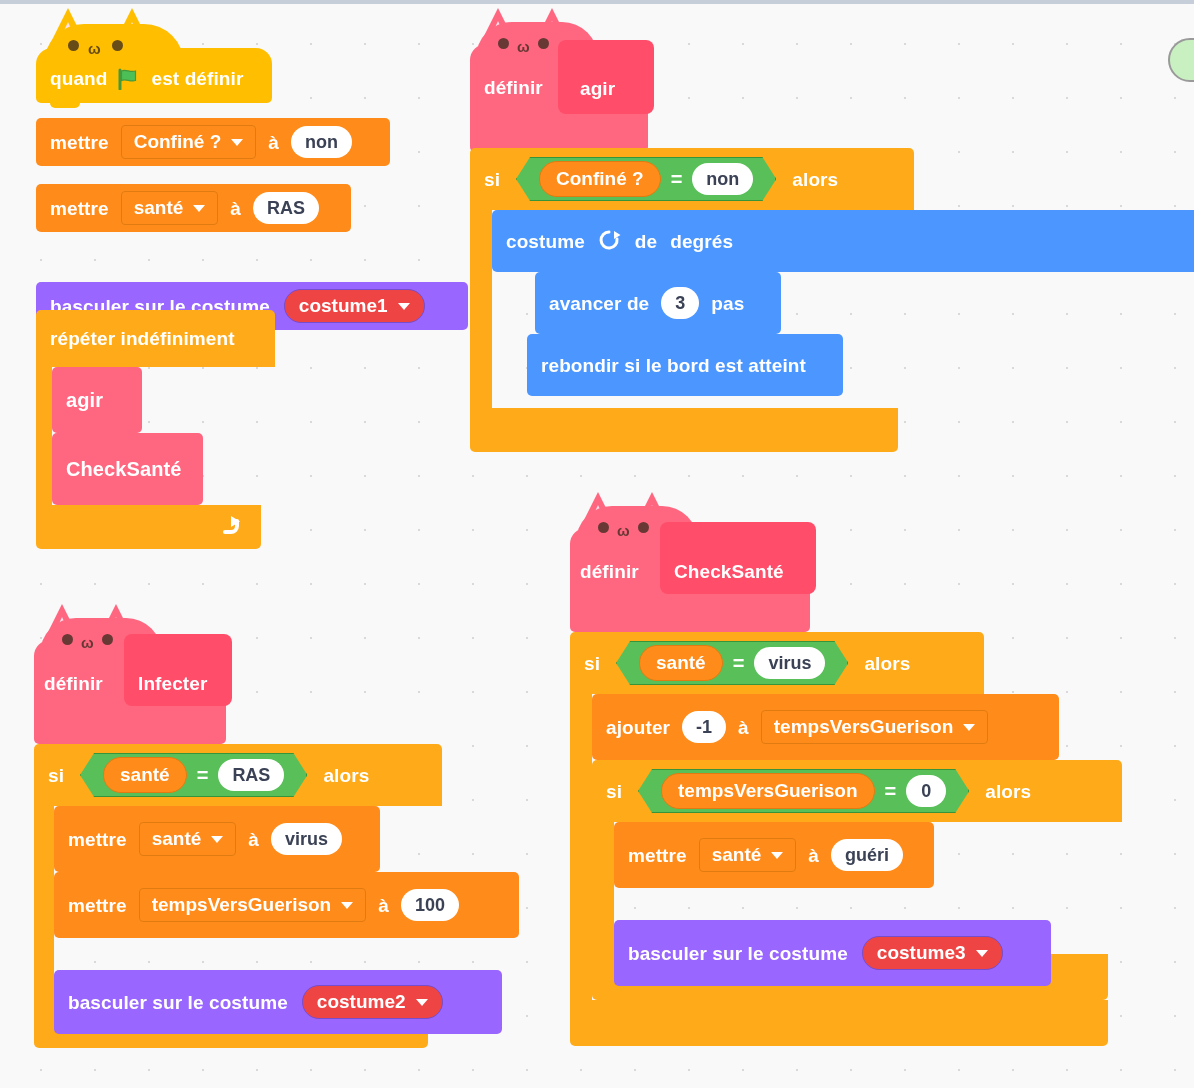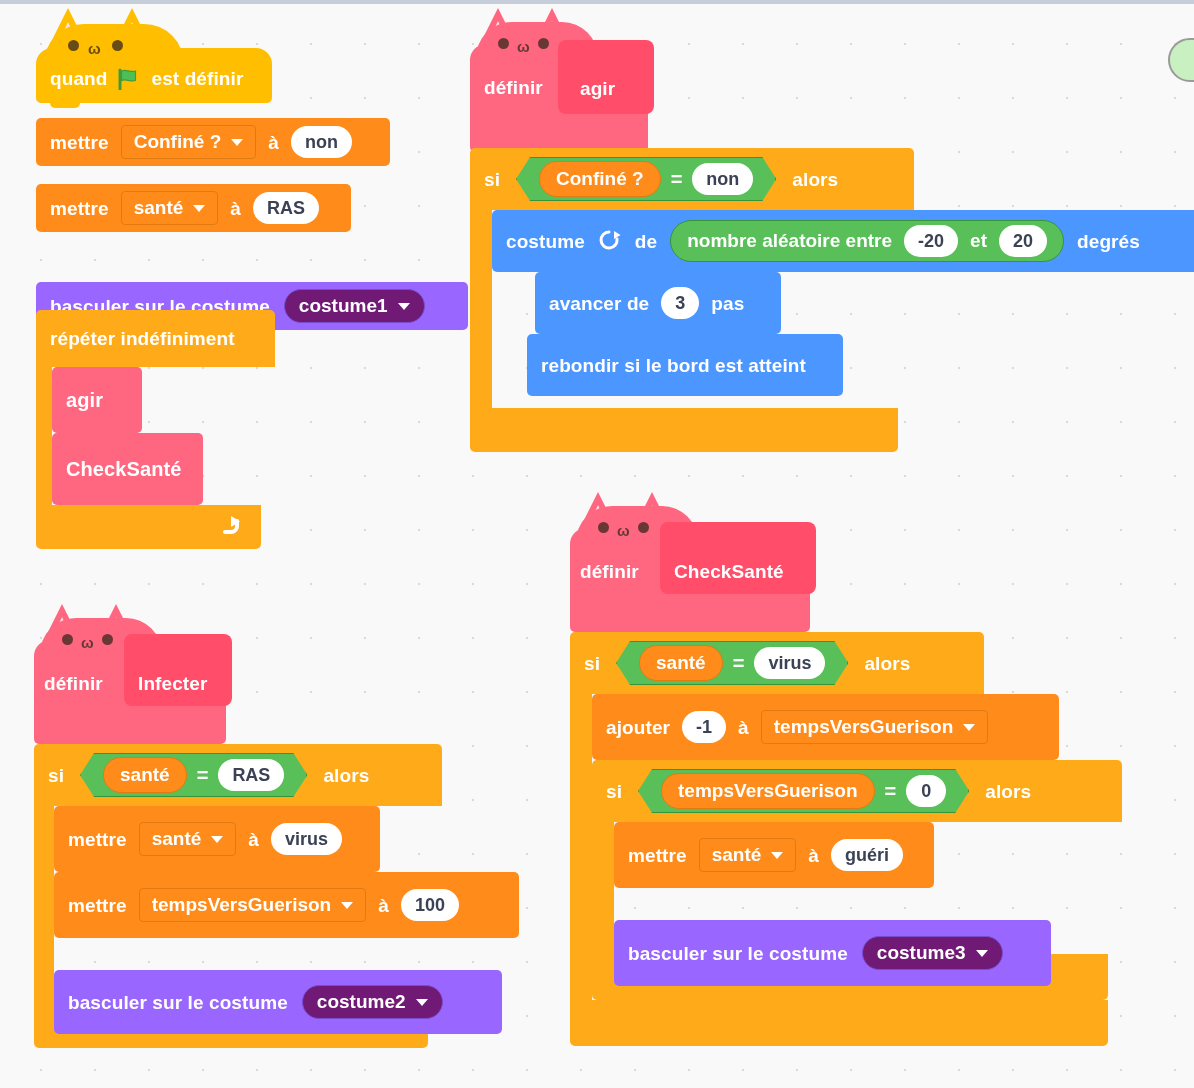--- a/index.html
+++ b/index.html
@@ -52,21 +52,21 @@
     box-sizing:border-box;
   }
   
   .dd{
     border-radius:4px;height:34px;
     display:inline-flex;align-items:center;gap:10px;
     padding:0 12px;box-sizing:border-box;
     color:#fff;font-size:19px;font-weight:bold;white-space:nowrap;
   }
   .dd.v{background:#FF8C1A;border:1px solid #E07B12;}
-  .dd.l{background:#701a75;border:1px solid #774DCB;border-radius:999px;padding:0 14px;}
+  .dd.l{background:#ef4444;border:1px solid #774DCB;border-radius:999px;padding:0 14px;}
   .caret{width:0;height:0;border-left:6px solid transparent;border-right:6px solid transparent;border-top:7px solid #ffffff;display:inline-block;}
 
   
   .rep{
     background:#FF8C1A;border:1px solid #E07B12;border-radius:999px;
     height:36px;display:inline-flex;align-items:center;justify-content:center;
     padding:0 16px;color:#fff;font-size:19px;font-weight:bold;white-space:nowrap;
     box-sizing:border-box;
   }
   .rep.green{background:#59C059;border-color:#389438;}
@@ -209,26 +209,20 @@
     <div class="cleft c-control" style="left:0;top:62px;width:22px;height:198px;"></div>
     <div class="cbot c-control" style="left:0;top:260px;width:428px;height:44px;"></div>
 
     <div class="blk stack c-motion" style="left:22px;top:62px;width:706px;height:62px;gap:13px;">
       <span class="label">costume</span>
       <svg viewBox="0 0 24 24" width="24" height="24" style="flex:none">
         <path d="M5 14 A8 8 0 1 1 13 21" stroke="#ffffff" stroke-width="3" fill="none" stroke-linecap="round" transform="rotate(180 12 12)"></path>
         <path d="M16 2 L22.5 6 L16 10 Z" fill="#ffffff"></path>
       </svg>
       <span class="label">de</span>
-      <span class="rep green" style="gap:12px;height:42px;padding:0 16px;">
-        <span>nombre aléatoire entre</span>
-        <span class="oval">-20</span>
-        <span>et</span>
-        <span class="oval">20</span>
-      </span>
       <span class="label">degrés</span>
     </div>
 
     <div class="blk stack c-motion" style="left:22px;top:124px;width:246px;height:62px;gap:12px;margin-left:43px;">
       <span class="label">avancer de</span>
       <span class="oval">3</span>
       <span class="label">pas</span>
     </div>
 
     <div class="blk stack c-motion" style="left:30px;top:186px;width:316px;height:62px;margin-left:27px;">

